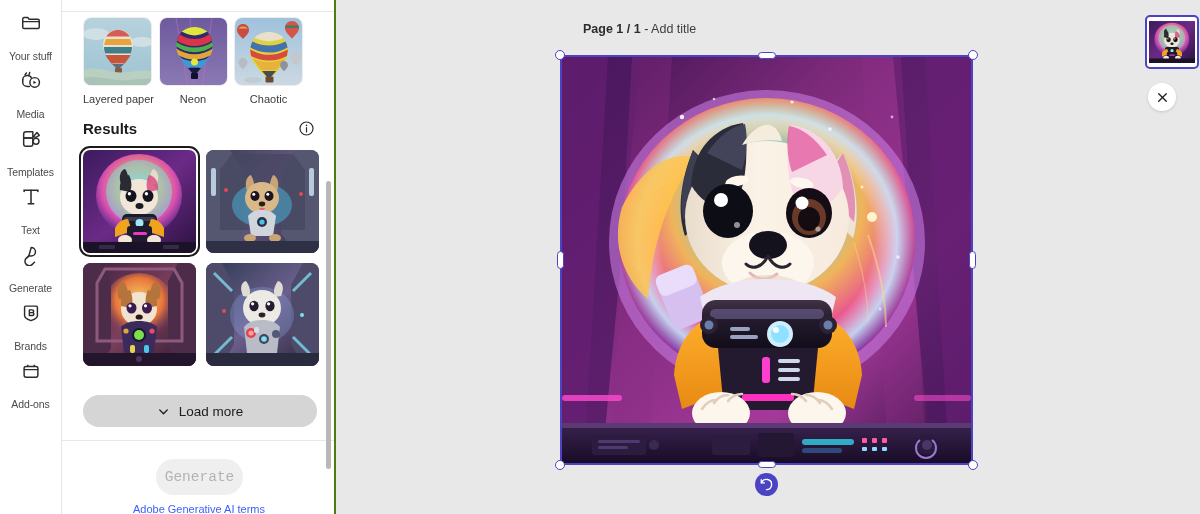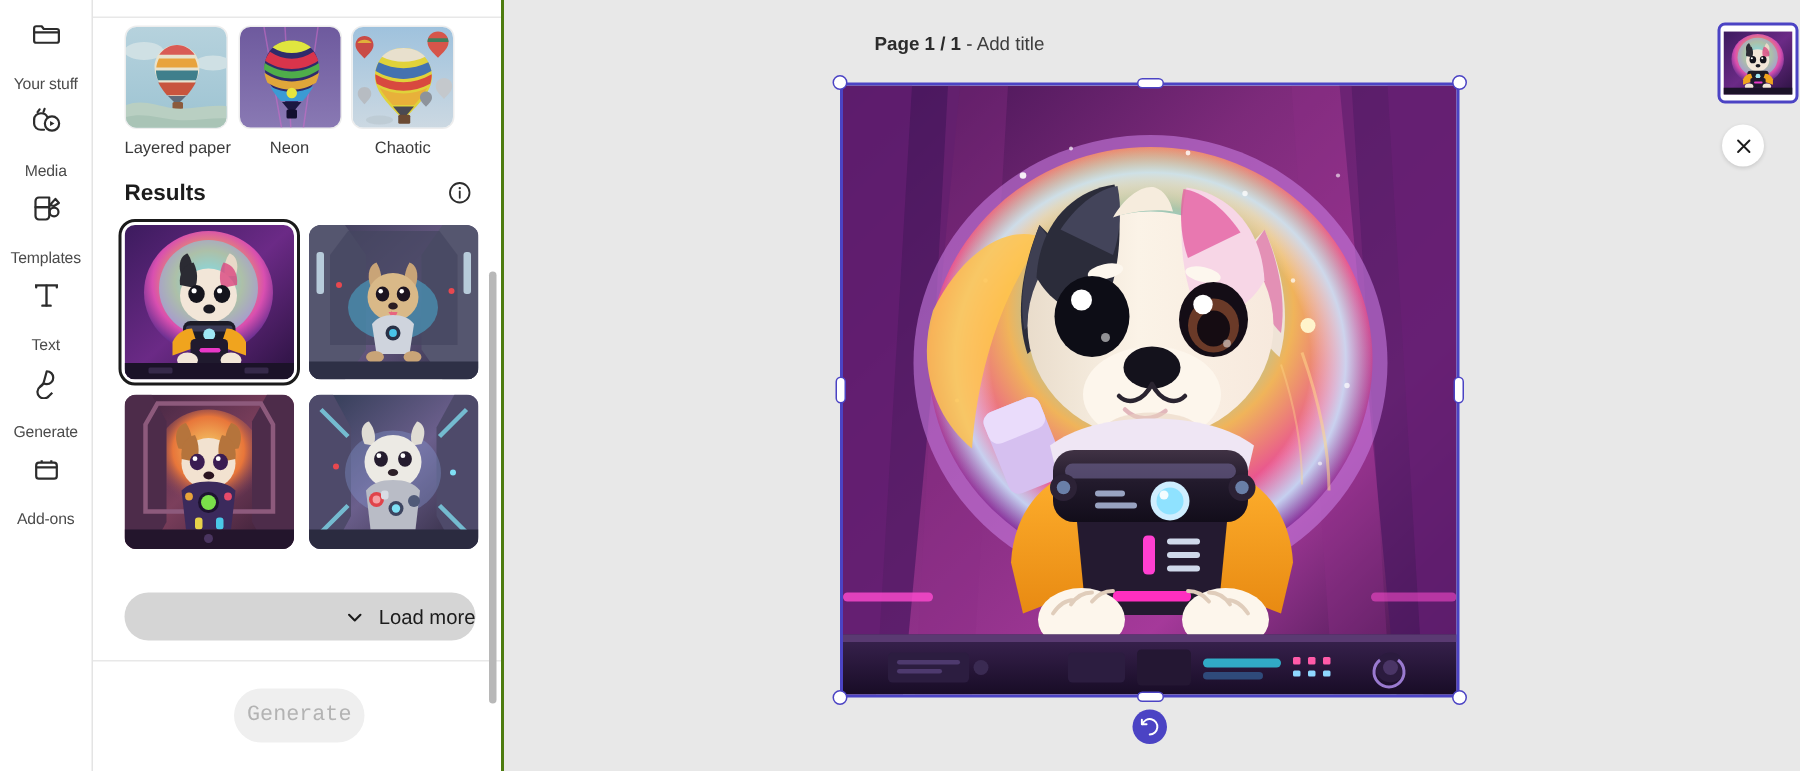--- a/index.html
+++ b/index.html
@@ -88,21 +88,21 @@
   .res-card.selected {
     outline: 2px solid #1b1b1b;
     outline-offset: 2px;
     border-radius: 7px;
   }
 
   .load-more {
     position: absolute; left: 21px; top: 395px;
     width: 234px; height: 32px;
     background: #d5d5d5; border: none; border-radius: 16px;
-    display: flex; align-items: center; justify-content: flex-end;
+    display: flex; align-items: center; justify-content: center;
     gap: 9px; cursor: pointer;
     font-family: "Liberation Sans", sans-serif;
     font-size: 13.5px; color: #1c1c1c;
   }
   .chev { width: 13px; height: 13px; display: block; }
   .chev svg { display: block; width: 13px; height: 13px; }
 
   .panel-divider-bot {
     position: absolute; left: 0; top: 440px; width: 274px;
     height: 1px; background: #e8e8e8;
@@ -257,20 +257,29 @@
         <svg viewBox="0 0 24 24" fill="none" stroke="currentColor" stroke-width="1.6" stroke-linejoin="round">
           <path d="M12.2 3.8c2.6 0 4.7 2.1 4.7 4.7s-2.1 4.7-4.7 4.7c-.9 0-1.7-.2-2.4-.6l2.4-8.8z"></path>
           <path d="M9.8 12.6l-2.6 2.6a4.7 4.7 0 106.6 6.6l2.4-2.4"></path>
           <path d="M7.2 15.2a4.7 4.7 0 002.6-2.6"></path>
         </svg>
       </span>
       <span class="rail-label">Generate</span>
     </div>
 
 
+    <div class="rail-item">
+      <span class="rail-ico">
+        <svg viewBox="0 0 24 24" fill="none" stroke="currentColor" stroke-width="1.6" stroke-linejoin="round">
+          <path d="M5 5.6c0-.6.5-1.1 1.1-1.1h11.8c.6 0 1.1.5 1.1 1.1v9.2c0 2.7-4.3 4.6-6.4 5.3a1.6 1.6 0 01-1.2 0C9.3 19.4 5 17.5 5 14.8z"></path>
+          <path d="M10.2 8.6h3c1 0 1.7.6 1.7 1.5s-.7 1.5-1.7 1.5h-3zM10.2 11.6h3.2c1.1 0 1.8.6 1.8 1.6s-.7 1.6-1.8 1.6h-3.2z"></path>
+        </svg>
+      </span>
+      <span class="rail-label">Brands</span>
+    </div>
 
     <div class="rail-item">
       <span class="rail-ico">
         <svg viewBox="0 0 24 24" fill="none" stroke="currentColor" stroke-width="1.6" stroke-linejoin="round">
           <path d="M4.5 10.5h15v6.2a2 2 0 01-2 2h-11a2 2 0 01-2-2z"></path>
           <path d="M4.5 10.5V9a2 2 0 012-2h11a2 2 0 012 2v1.5"></path>
           <path d="M8.5 7V5.3M15.5 7V5.3"></path>
         </svg>
       </span>
       <span class="rail-label">Add-ons</span>
@@ -540,20 +549,21 @@
           <path d="M5 9l7 7 7-7"></path>
         </svg>
       </span>
       <span>Load more</span>
     </button>
 
     <div class="panel-divider-bot"></div>
 
     <button class="generate-btn" disabled="">Generate</button>
 
+    <a class="terms-link">Adobe Generative AI terms</a>
 
     <div class="panel-scrollbar"></div>
   </section>
 
   <main class="canvas-area">
 
     <div class="page-label">
       <b>Page 1 / 1</b><span> - </span><span class="addtitle">Add title</span>
     </div>
 

